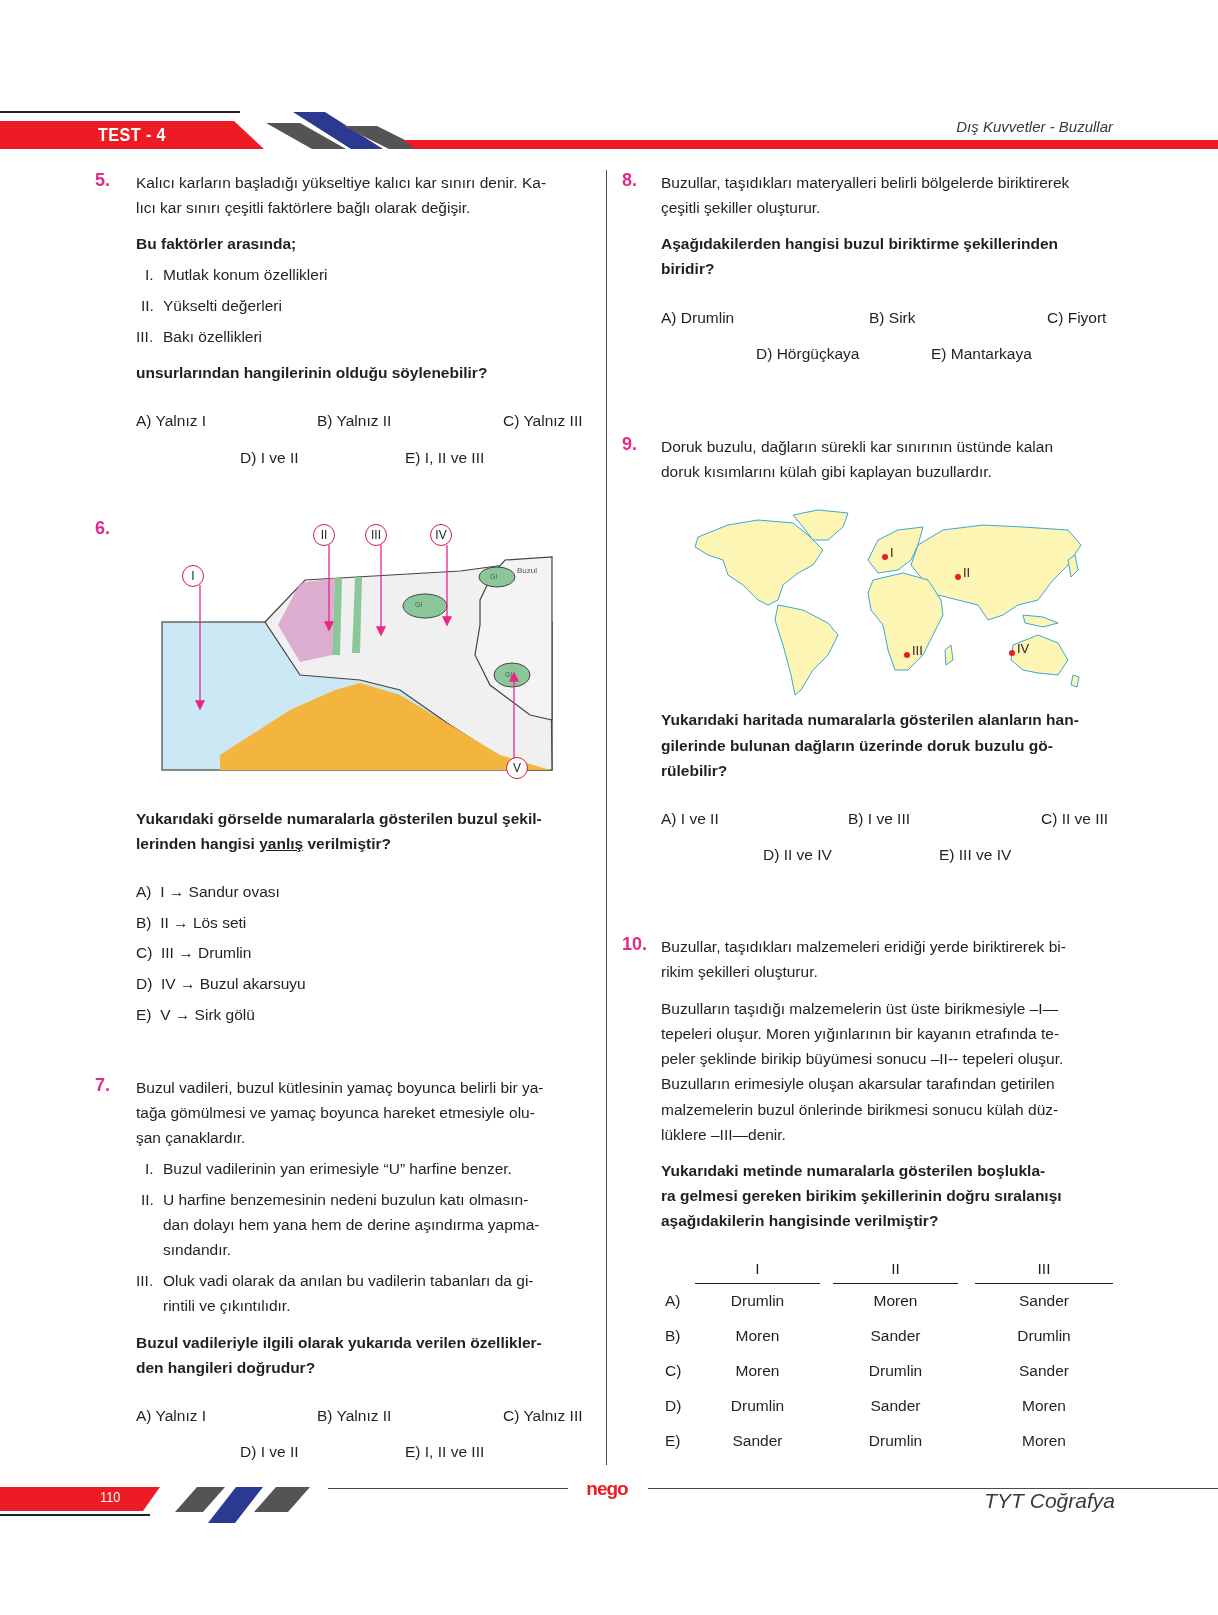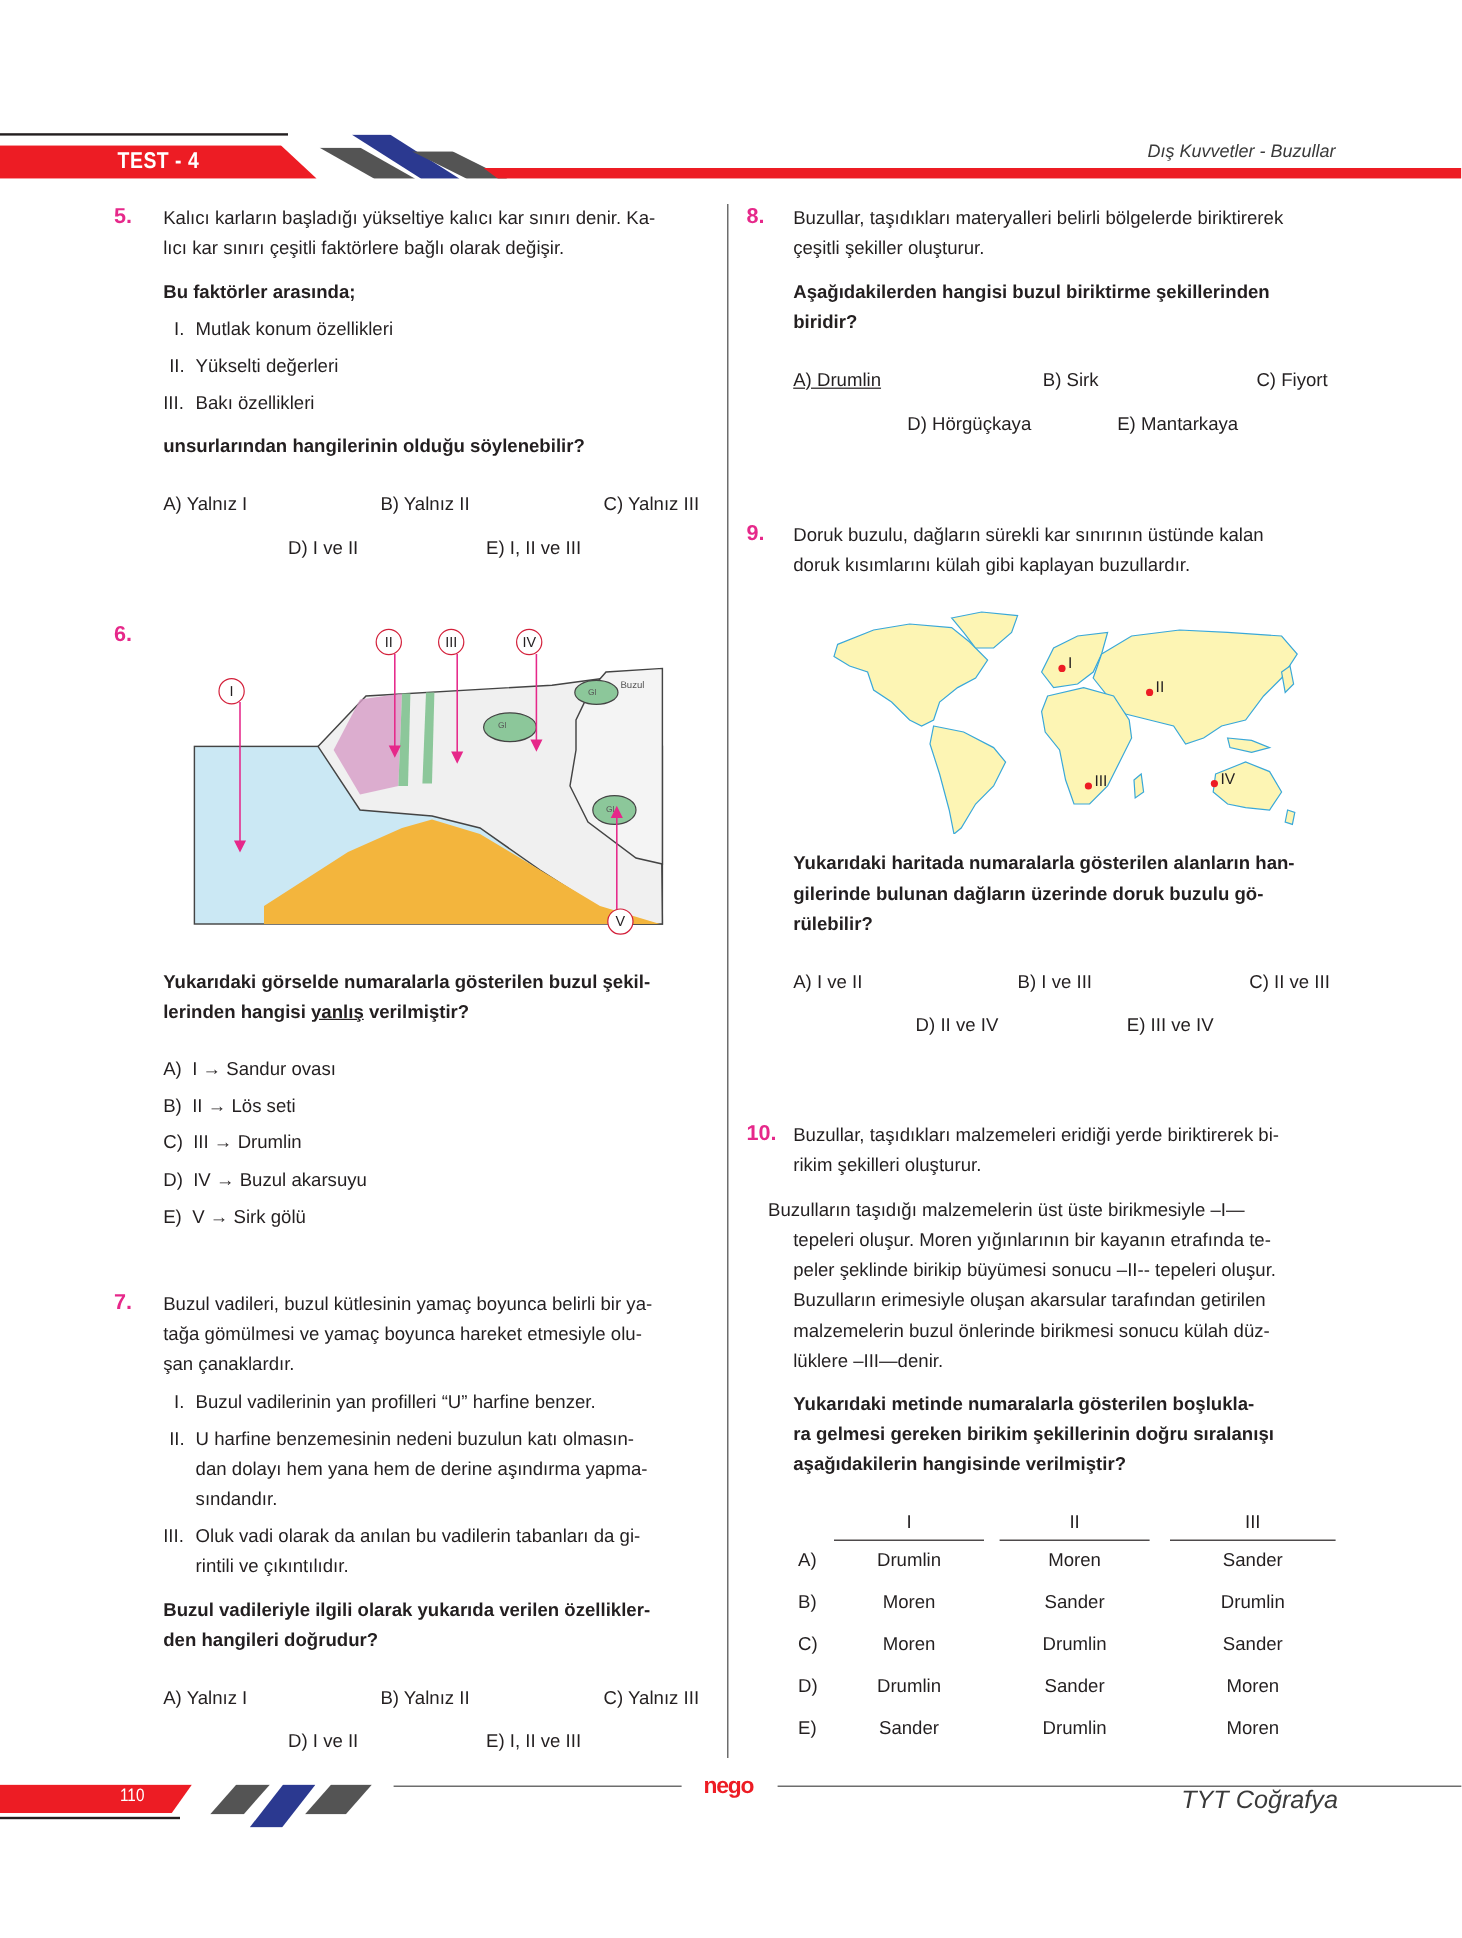--- a/index.html
+++ b/index.html
@@ -153,21 +153,21 @@
   <div class="opt" style="left:136px; top:1006px;"><span>E)</span>&nbsp; <span>V</span> <span>→</span> <span>Sirk gölü</span></div>
 </div>
 
 <div>
   <div class="qnum" style="left:95px; top:1075px;">7.</div>
   <div class="p" style="left:136px; top:1075px;">Buzul vadileri, buzul kütlesinin yamaç boyunca belirli bir ya-</div>
   <div class="p" style="left:136px; top:1100px;">tağa gömülmesi ve yamaç boyunca hareket etmesiyle olu-</div>
   <div class="p" style="left:136px; top:1125px;">şan çanaklardır.</div>
 
   <div class="p" style="left:145px; top:1156px;">I.</div>
-  <div class="p" style="left:163px; top:1156px;">Buzul vadilerinin yan profilleri “U” harfine benzer.</div>
+  <div class="p" style="left:163px; top:1156px;">Buzul vadilerinin yan erimesiyle “U” harfine benzer.</div>
 
   <div class="p" style="left:141px; top:1187px;">II.</div>
   <div class="p" style="left:163px; top:1187px;">U harfine benzemesinin nedeni buzulun katı olmasın-</div>
   <div class="p" style="left:163px; top:1212px;">dan dolayı hem yana hem de derine aşındırma yapma-</div>
   <div class="p" style="left:163px; top:1237px;">sındandır.</div>
 
   <div class="p" style="left:136px; top:1268px;">III.</div>
   <div class="p" style="left:163px; top:1268px;">Oluk vadi olarak da anılan bu vadilerin tabanları da gi-</div>
   <div class="p" style="left:163px; top:1293px;">rintili ve çıkıntılıdır.</div>
 
@@ -180,21 +180,21 @@
   <div class="opt" style="left:240px; top:1443px;">D) I ve II</div>
   <div class="opt" style="left:405px; top:1443px;">E) I, II ve III</div>
 </div>
 
 <div>
   <div class="qnum" style="left:622px; top:170px;">8.</div>
   <div class="p" style="left:661px; top:170px;">Buzullar, taşıdıkları materyalleri belirli bölgelerde biriktirerek</div>
   <div class="p" style="left:661px; top:195px;">çeşitli şekiller oluşturur.</div>
   <div class="p bold" style="left:661px; top:231px;">Aşağıdakilerden hangisi buzul biriktirme şekillerinden</div>
   <div class="p bold" style="left:661px; top:256px;">biridir?</div>
-  <div class="opt" style="left:661px; top:309px;text-decoration:underline;">A) Drumlin</div>
+  <div class="opt" style="left:661px; top:309px;">A) Drumlin</div>
   <div class="opt" style="left:869px; top:309px;">B) Sirk</div>
   <div class="opt" style="left:1047px; top:309px;">C) Fiyort</div>
   <div class="opt" style="left:756px; top:345px;">D) Hörgüçkaya</div>
   <div class="opt" style="left:931px; top:345px;">E) Mantarkaya</div>
 </div>
 
 <div>
   <div class="qnum" style="left:622px; top:434px;">9.</div>
   <div class="p" style="left:661px; top:434px;">Doruk buzulu, dağların sürekli kar sınırının üstünde kalan</div>
   <div class="p" style="left:661px; top:459px;">doruk kısımlarını külah gibi kaplayan buzullardır.</div>
@@ -245,21 +245,21 @@
   <div class="opt" style="left:1041px; top:810px;">C) II ve III</div>
   <div class="opt" style="left:763px; top:846px;">D) II ve IV</div>
   <div class="opt" style="left:939px; top:846px;">E) III ve IV</div>
 </div>
 
 <div>
   <div class="qnum" style="left:622px; top:934px;">10.</div>
   <div class="p" style="left:661px; top:934px;">Buzullar, taşıdıkları malzemeleri eridiği yerde biriktirerek bi-</div>
   <div class="p" style="left:661px; top:959px;text-align:center;">rikim şekilleri oluşturur.</div>
 
-  <div class="p" style="left:640px; top:996px;">Buzulların taşıdığı malzemelerin üst üste birikmesiyle –I—</div>
+  <div class="p" style="left:661px; top:996px;">Buzulların taşıdığı malzemelerin üst üste birikmesiyle –I—</div>
   <div class="p" style="left:661px; top:1021px;">tepeleri oluşur. Moren yığınlarının bir kayanın etrafında te-</div>
   <div class="p" style="left:661px; top:1046px;">peler şeklinde birikip büyümesi sonucu –II-- tepeleri oluşur.</div>
   <div class="p" style="left:661px; top:1071px;">Buzulların erimesiyle oluşan akarsular tarafından getirilen</div>
   <div class="p" style="left:661px; top:1097px;">malzemelerin buzul önlerinde birikmesi sonucu külah düz-</div>
   <div class="p" style="left:661px; top:1122px;">lüklere –III—denir.</div>
 
   <div class="p bold" style="left:661px; top:1158px;">Yukarıdaki metinde numaralarla gösterilen boşlukla-</div>
   <div class="p bold" style="left:661px; top:1183px;">ra gelmesi gereken birikim şekillerinin doğru sıralanışı</div>
   <div class="p bold" style="left:661px; top:1208px;">aşağıdakilerin hangisinde verilmiştir?</div>
 

